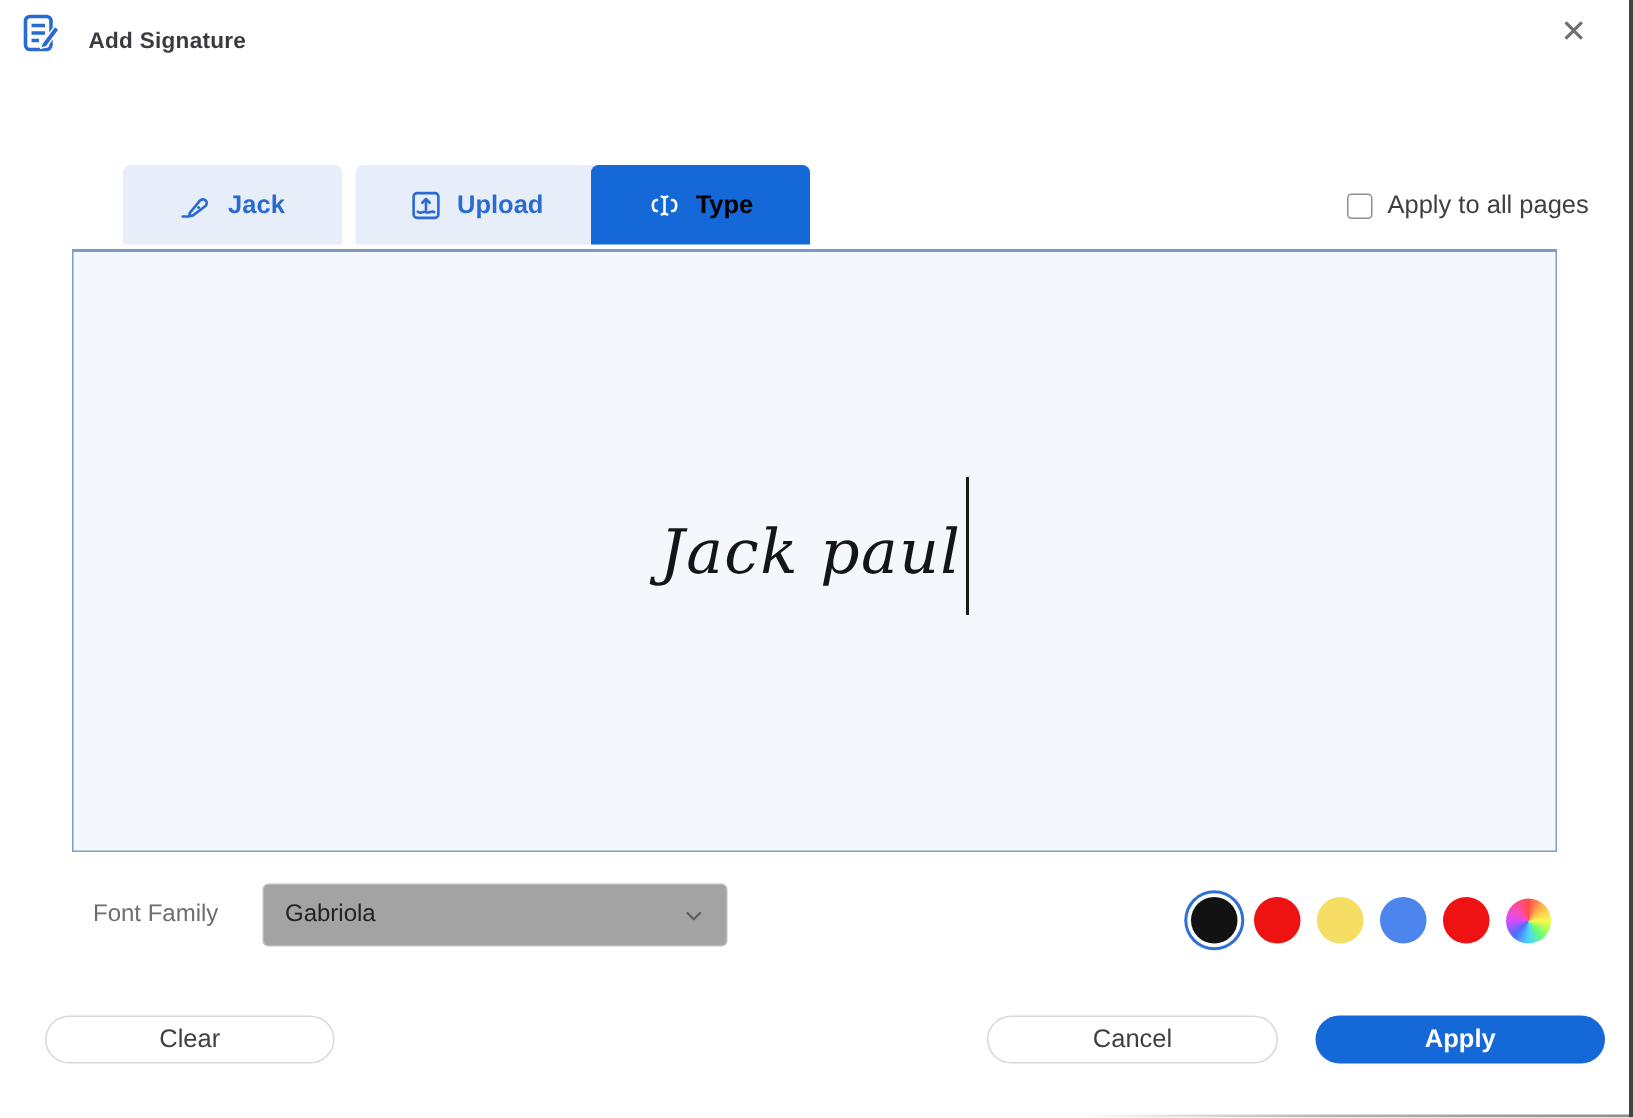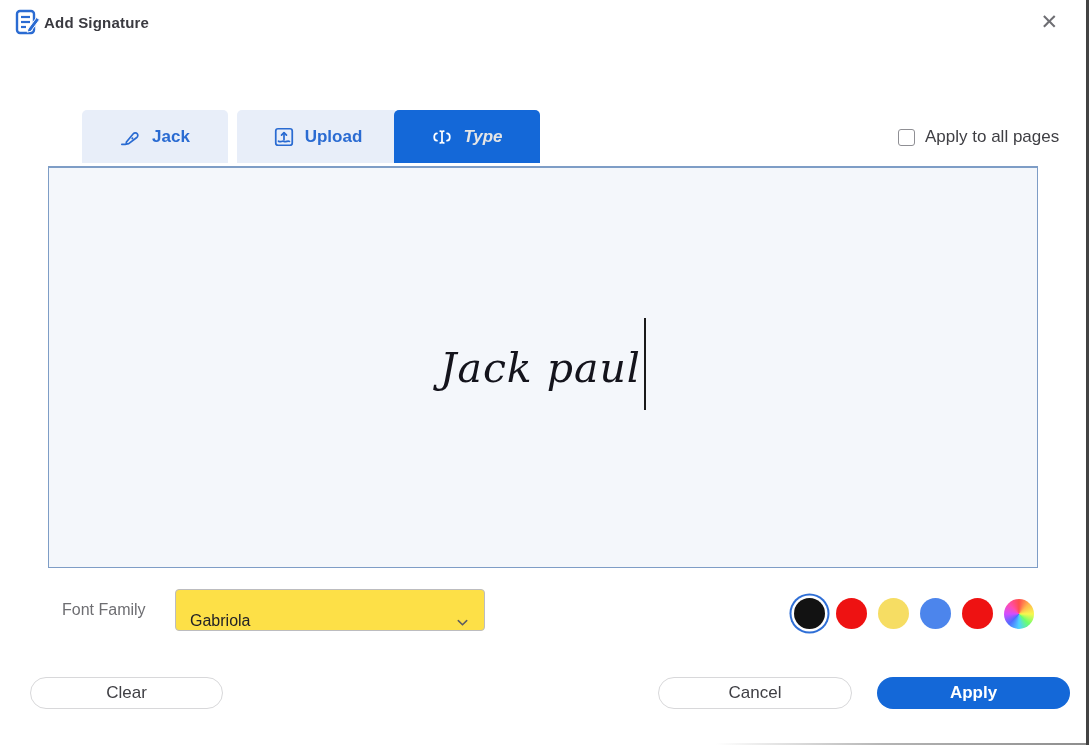--- a/index.html
+++ b/index.html
@@ -10,32 +10,32 @@
     position: relative;
     overflow: hidden;
     color: #3c3c41;
   }
   
   .edge-right { position: absolute; top: 0; right: 0; width: 3px; height: 745px; background: #434343; }
   .edge-bottom { position: absolute; bottom: 0; right: 3px; height: 2px; width: 370px;
     background: linear-gradient(to left, #8d8d8d 0%, #b5b5b5 55%, rgba(255,255,255,0) 100%); }
 
   
-  .title-row { position: absolute; left: 14px; top: 9px; display: flex; align-items: center; gap: 3px; }
+  .title-row { position: absolute; left: 14px; top: 9px; display: flex; align-items: flex-end; gap: 18px; }
   .title-icon { width: 27px; height: 27px; display: inline-flex; }
   .dialog-title { font-size: 15px; font-weight: 700; color: #3a3a40; letter-spacing: .2px; }
   .close-btn { position: absolute; top: 11px; right: 31px; font-size: 21px; line-height: 21px;
     color: #6e6e73; cursor: pointer; font-weight: 400; }
 
   
   .tab { position: absolute; top: 110px; height: 53px; border-radius: 5px 5px 0 0;
     display: flex; align-items: center; justify-content: center; gap: 10px;
     font-size: 17px; font-weight: 700; cursor: pointer; }
   .tab.inactive { background: #e8eef9; color: #2a6bd2; }
-  .tab.active { background: #1468d8; color: #e5e5e5; font-style: italic; }
+  .tab.active { background: #1468d8; color: #000000; }
   .tab-draw { left: 82px; width: 146px; }
   .tab-upload { left: 237px; width: 161px; }
   .tab-type { left: 394px; width: 146px; }
   .tab .ticon { display: inline-flex; }
 
   
   .apply-all { position: absolute; top: 127px; left: 858px; display: flex; align-items: center; gap: 10px; padding-left: 40px; }
   .checkbox { width: 17px; height: 17px; border: 1.6px solid #8f8f94; border-radius: 3px;
     background: #fff; cursor: pointer; }
   .apply-all-label { font-size: 17px; color: #3f3f44; }
@@ -45,22 +45,22 @@
     background: #f4f7fb; border: 1px solid #7e9dc6; border-top-width: 2px;
     display: flex; align-items: center; justify-content: center; cursor: text; }
   .sig-text { font-family: "DejaVu Serif", serif; font-style: italic; font-size: 41px;
     color: #14141c; letter-spacing: 1px; }
   .caret { display: inline-block; width: 2px; height: 92px; background: #1a1a1a;
     vertical-align: middle; margin-left: 3px; transform: translateY(-4px); }
 
   
   .font-label { position: absolute; left: 50px; top: 601px; font-size: 16px; color: #6e6e72; margin-left: 12px; }
   .font-select { position: absolute; left: 175px; top: 589px; width: 310px; height: 42px;
-    border: 1px solid #bcbcbf; border-radius: 4px; background: #fde047; display: flex;
-    align-items: flex-end; padding: 0 14px; cursor: pointer; }
+    border: 1px solid #bcbcbf; border-radius: 4px; background: #a3a3a3; display: flex;
+    align-items: center; padding: 0 14px; cursor: pointer; }
   .font-select-value { font-size: 16px; color: #222226; flex: 1; }
   .chev { display: inline-flex; color: #5d5d62; }
 
   
   .swatches { position: absolute; left: 794px; top: 598px; display: flex; align-items: center; gap: 11px; }
   .swatch { width: 31px; height: 31px; border-radius: 50%; cursor: pointer; }
   .swatch.selected { box-shadow: 0 0 0 2.5px #ffffff, 0 0 0 4.5px #2f6fd6; }
   .swatch.rainbow { width: 30px; height: 30px;
     background: conic-gradient(#ff4d4d, #ffb84d, #f8f84f, #6dff6d, #4dd2ff, #4d6dff, #d24dff, #ff4dae, #ff4d4d);
     filter: blur(0.4px); }

